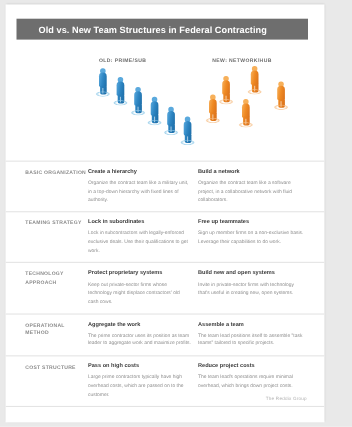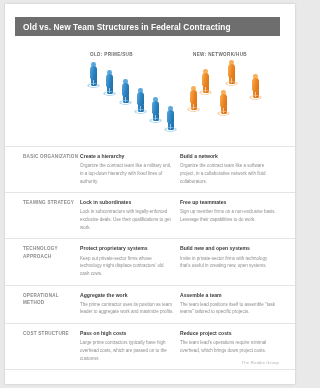--- a/index.html
+++ b/index.html
@@ -33,21 +33,21 @@
     height: 19px;
     background: #6e6e6e;
     display: flex;
     align-items: center;
   }
   .title-bar .title-text {
     color: #ffffff;
     font-size: 8.3px;
     font-weight: bold;
     letter-spacing: 0.06px;
-    padding-left: 8px;
+    padding-left: 20px;
     white-space: nowrap;
   }
 
   
   .illus-band {
     position: absolute;
     left: 0;
     top: 42px;
     width: 290px;
     height: 100px;

